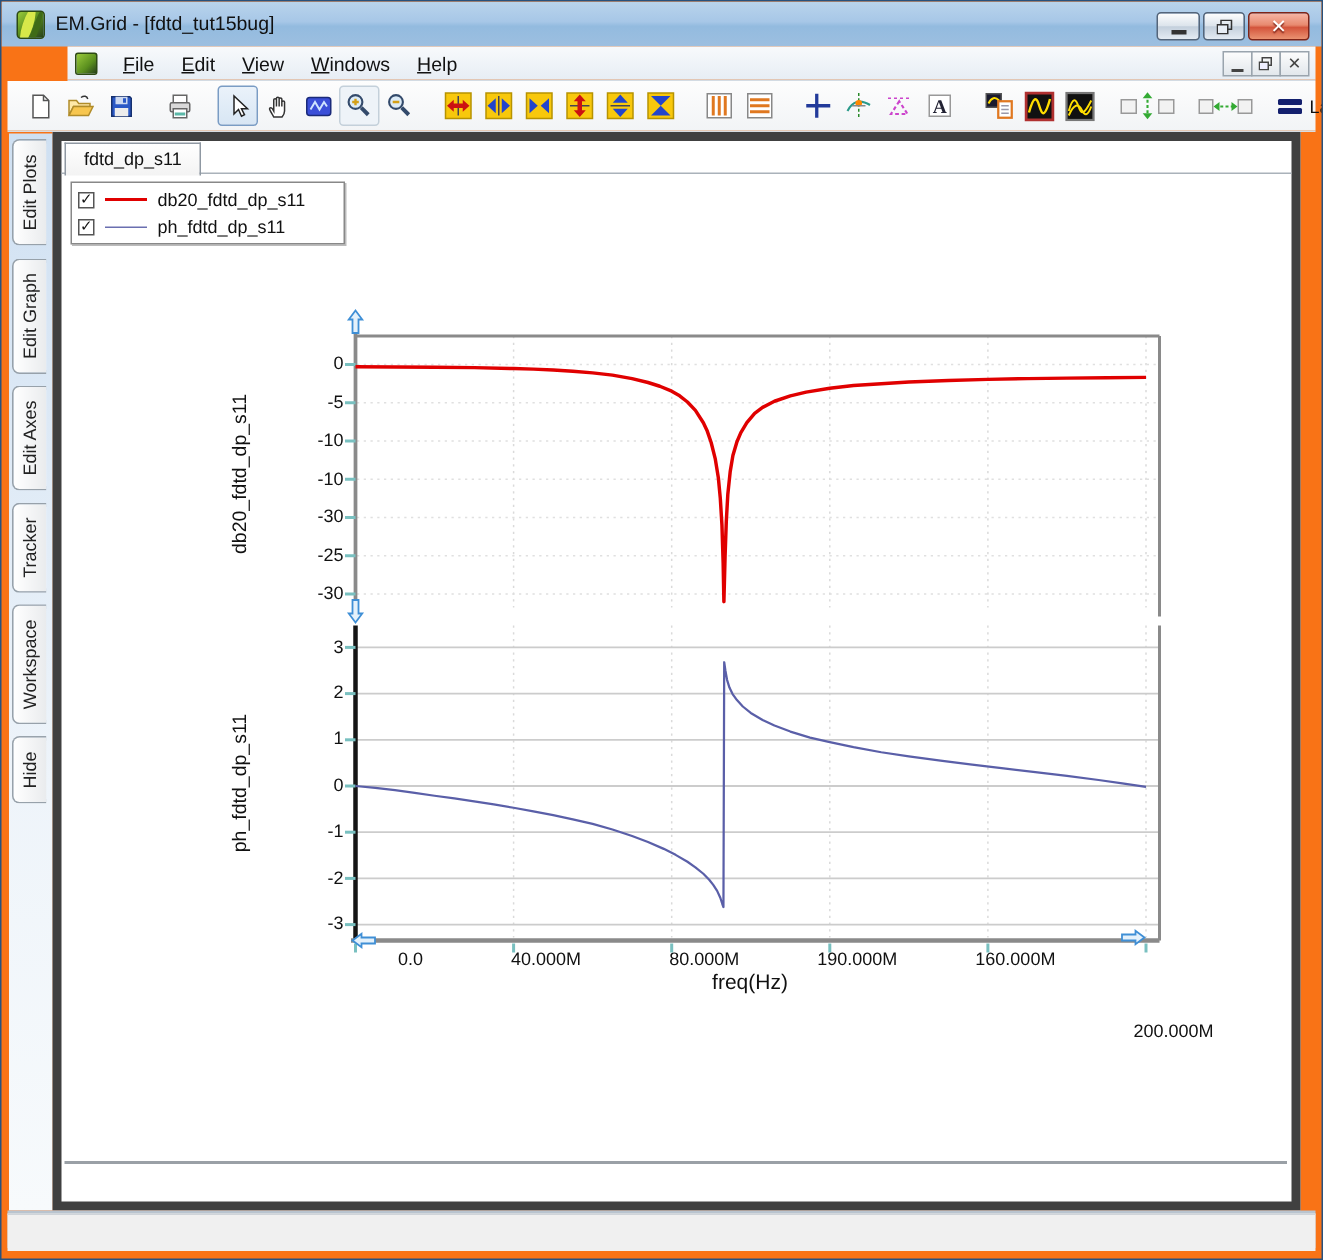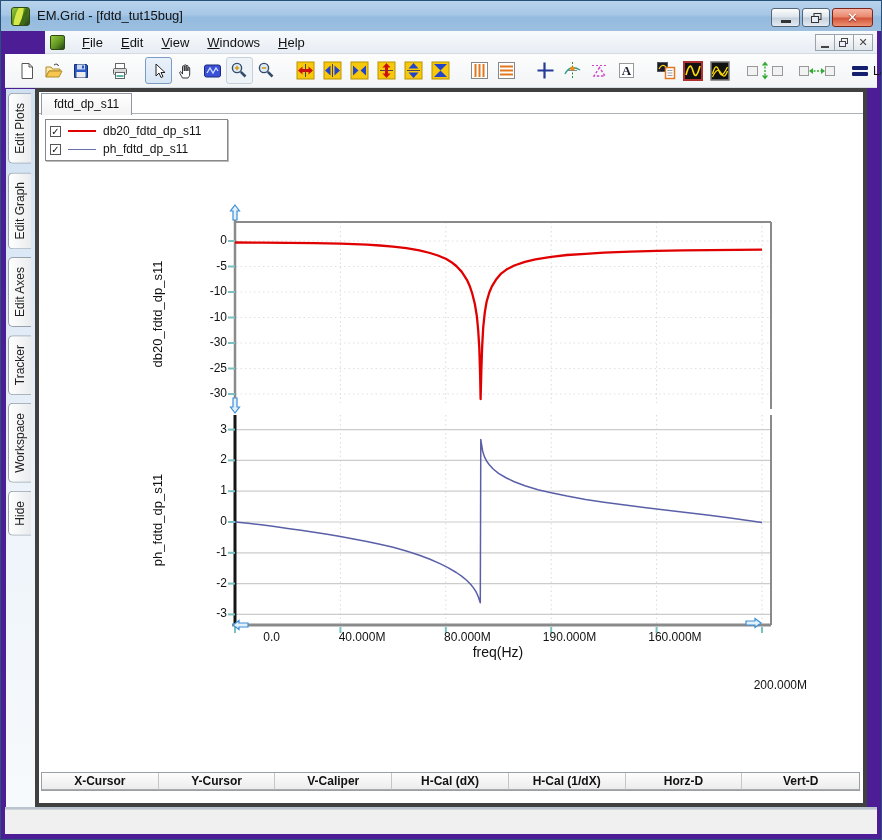--- a/index.html
+++ b/index.html
@@ -1,17 +1,17 @@
 <!DOCTYPE html>
 <html><head>
 <meta charset="utf-8">
 <style>
   html,body{margin:0;padding:0;background:#555;}
   *{box-sizing:border-box;}
-  .window{position:relative;width:882px;height:840px;background:#4c1d95;border:1px solid #28517c;
+  .window{position:relative;width:882px;height:840px;background:#f97316;border:1px solid #28517c;
     font-family:"Liberation Sans","DejaVu Sans",sans-serif;overflow:hidden;}
   
   .titlebar{position:absolute;left:0;top:0;right:0;height:30px;
     background:linear-gradient(180deg,#b9d4ec 0%,#a7c7e7 45%,#93bbdf 55%,#9dbfe0 100%);}
   .app-icon{position:absolute;left:10px;top:6px;width:19px;height:19px;border-radius:3px;
     background:linear-gradient(135deg,#9acb3c 0%,#5a8f1e 45%,#27411b 100%);border:1px solid #2d4a14;overflow:hidden;}
   .app-icon:before{content:"";position:absolute;left:3px;top:-4px;width:7px;height:26px;background:#d7e84a;transform:rotate(18deg);border-radius:50%;}
   .app-icon:after{content:"";position:absolute;left:10px;top:-2px;width:4px;height:26px;background:#3f6b17;transform:rotate(18deg);border-radius:50%;}
   .title-text{position:absolute;left:36px;top:7px;font-size:13px;color:#111;}
   .winbtns{position:absolute;right:8px;top:7px;display:flex;gap:2px;}
@@ -39,21 +39,21 @@
   .tbtn.lite{border:1px solid #c4d0da;background:#eef3f8;}
   .tgap{width:12px;flex:0 0 auto;}
   .layout-btn{display:flex;align-items:center;gap:5px;font-size:12px;color:#111;flex:0 0 auto;padding:2px 3px;}
   .layout-bars{display:flex;flex-direction:column;gap:2px;}
   .layout-bars i{display:block;width:16px;height:4px;background:#14206e;border-radius:1px;}
   
   .side-strip{position:absolute;left:5px;top:88px;width:29px;height:718px;background:linear-gradient(180deg,#cfe0f2,#eef4fa 60%,#f7fafc);}
   .side-tabs{position:absolute;left:7px;top:92px;display:flex;flex-direction:column;gap:8px;}
   .side-tab{writing-mode:vertical-rl;transform:rotate(180deg);border:1px solid #97a1aa;border-left:none;
     border-radius:0 5px 5px 0;background:linear-gradient(270deg,#ffffff,#e9ebed);padding:9px 4px;font-size:12px;color:#222;line-height:14px;}
-  .client{position:absolute;left:34px;top:87px;width:832px;height:719px;background:#fff;border:4px solid #404040;}
+  .client{position:absolute;left:34px;top:87px;width:832px;height:719px;background:#fff;border:6px solid #404040;}
   
   .tabbar{position:absolute;left:0;top:0;right:0;height:22px;border-bottom:1px solid #aab2ba;}
   .doc-tab{position:absolute;left:2px;top:1px;height:22px;padding:3px 12px;font-size:12px;color:#111;
     border:1px solid #8f98a2;border-bottom:none;background:linear-gradient(180deg,#ffffff,#f3f3f3);z-index:2;}
   
   .legend{position:absolute;left:6px;top:27px;width:183px;background:#fff;border:1px solid #888;box-shadow:1px 1px 0 #bbb;padding:2px 4px;z-index:3;}
   .lg-row{display:flex;align-items:center;height:18px;gap:7px;}
   .lg-check{width:11px;height:11px;border:1px solid #555;background:#fff;font-size:10px;line-height:10px;text-align:center;color:#111;font-weight:bold;}
   .lg-line{width:28px;height:0;}
   .lg-label{font-size:12px;color:#111;}
@@ -431,26 +431,17 @@
         <div class="xlab" style="left: 467.2px; top: 538px;">190.000M</div>
         <div class="xlab" style="left: 572.6px; top: 538px;">160.000M</div>
         <div class="xlab" style="left: 678px; top: 538px; margin-top: 48px;">200.000M</div>
       </div>
 
     <div class="axis-name" style="left:44px;top:214px">db20_fdtd_dp_s11</div>
     <div class="axis-name" style="left:44px;top:420px">ph_fdtd_dp_s11</div>
     <div class="xaxis-name" style="left:399px;top:552px">freq(Hz)</div>
 
     <div class="status-table">
-      <div class="st-row st-head">
-          <div class="st-cell">X-Cursor</div>
-          <div class="st-cell">Y-Cursor</div>
-          <div class="st-cell">V-Caliper</div>
-          <div class="st-cell">H-Cal (dX)</div>
-          <div class="st-cell">H-Cal (1/dX)</div>
-          <div class="st-cell">Horz-D</div>
-          <div class="st-cell">Vert-D</div>
-        </div>
     </div>
   </div>
 
   <div class="bottom-strip"></div>
 </div>
 
 </body></html>

